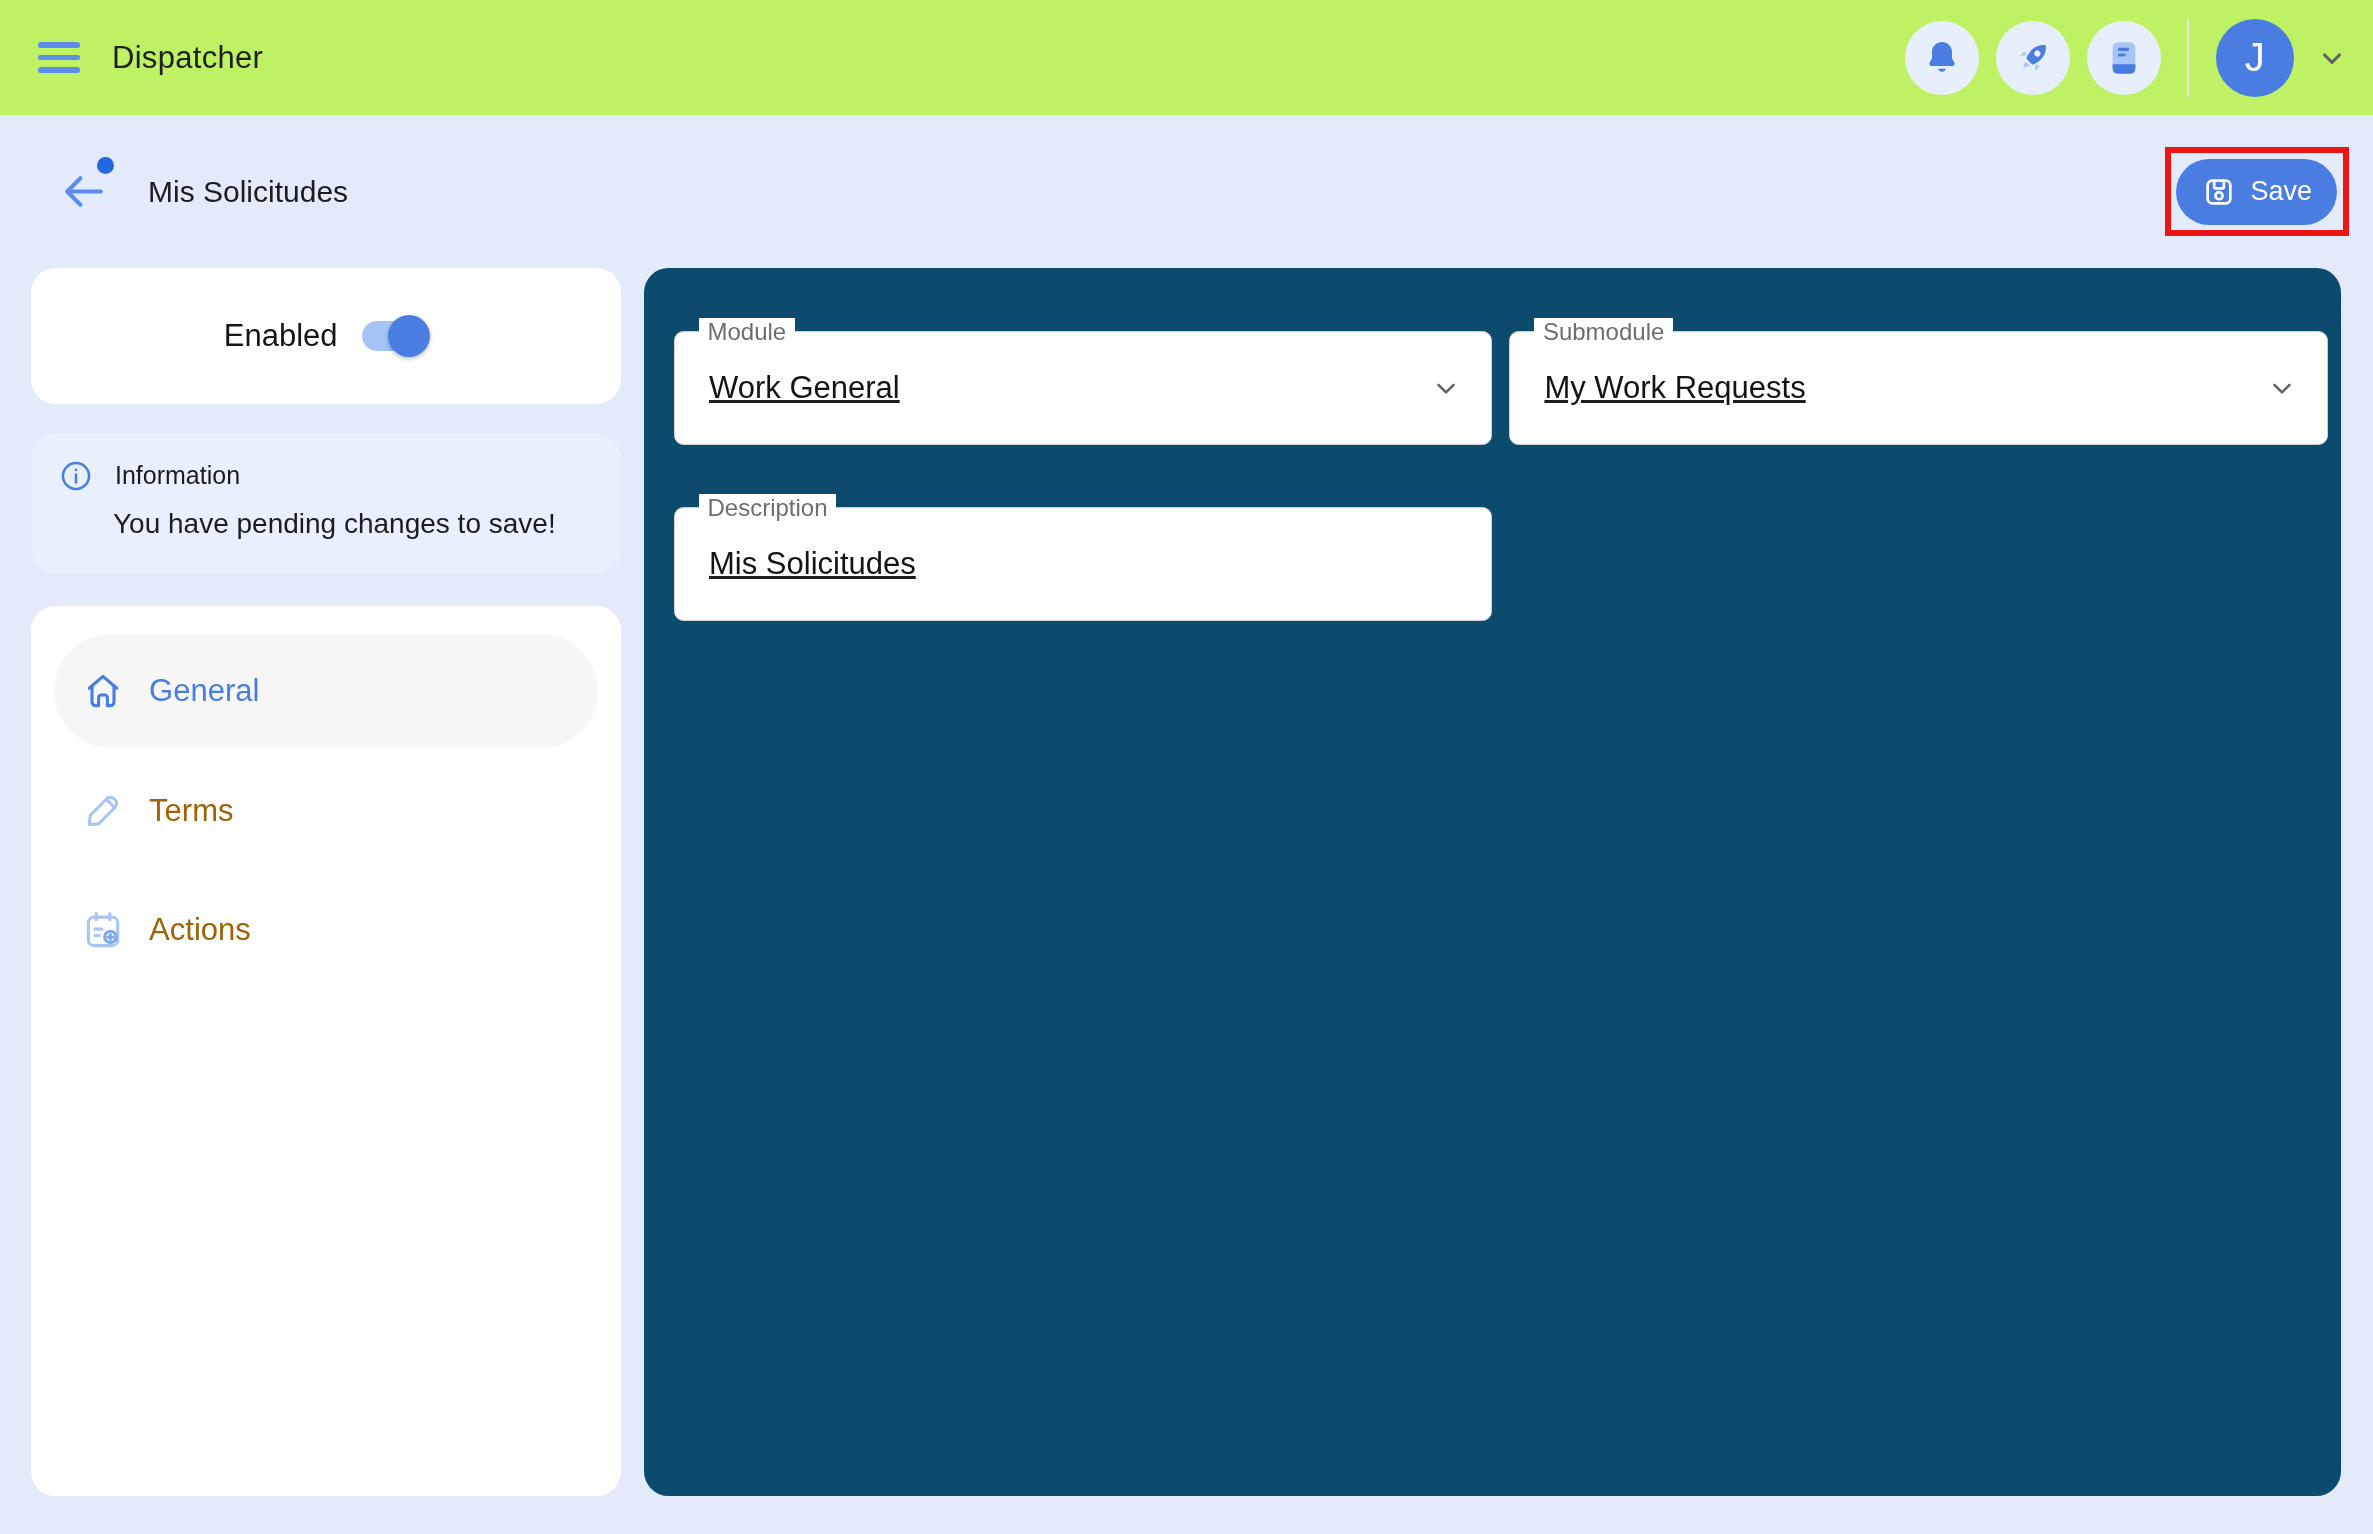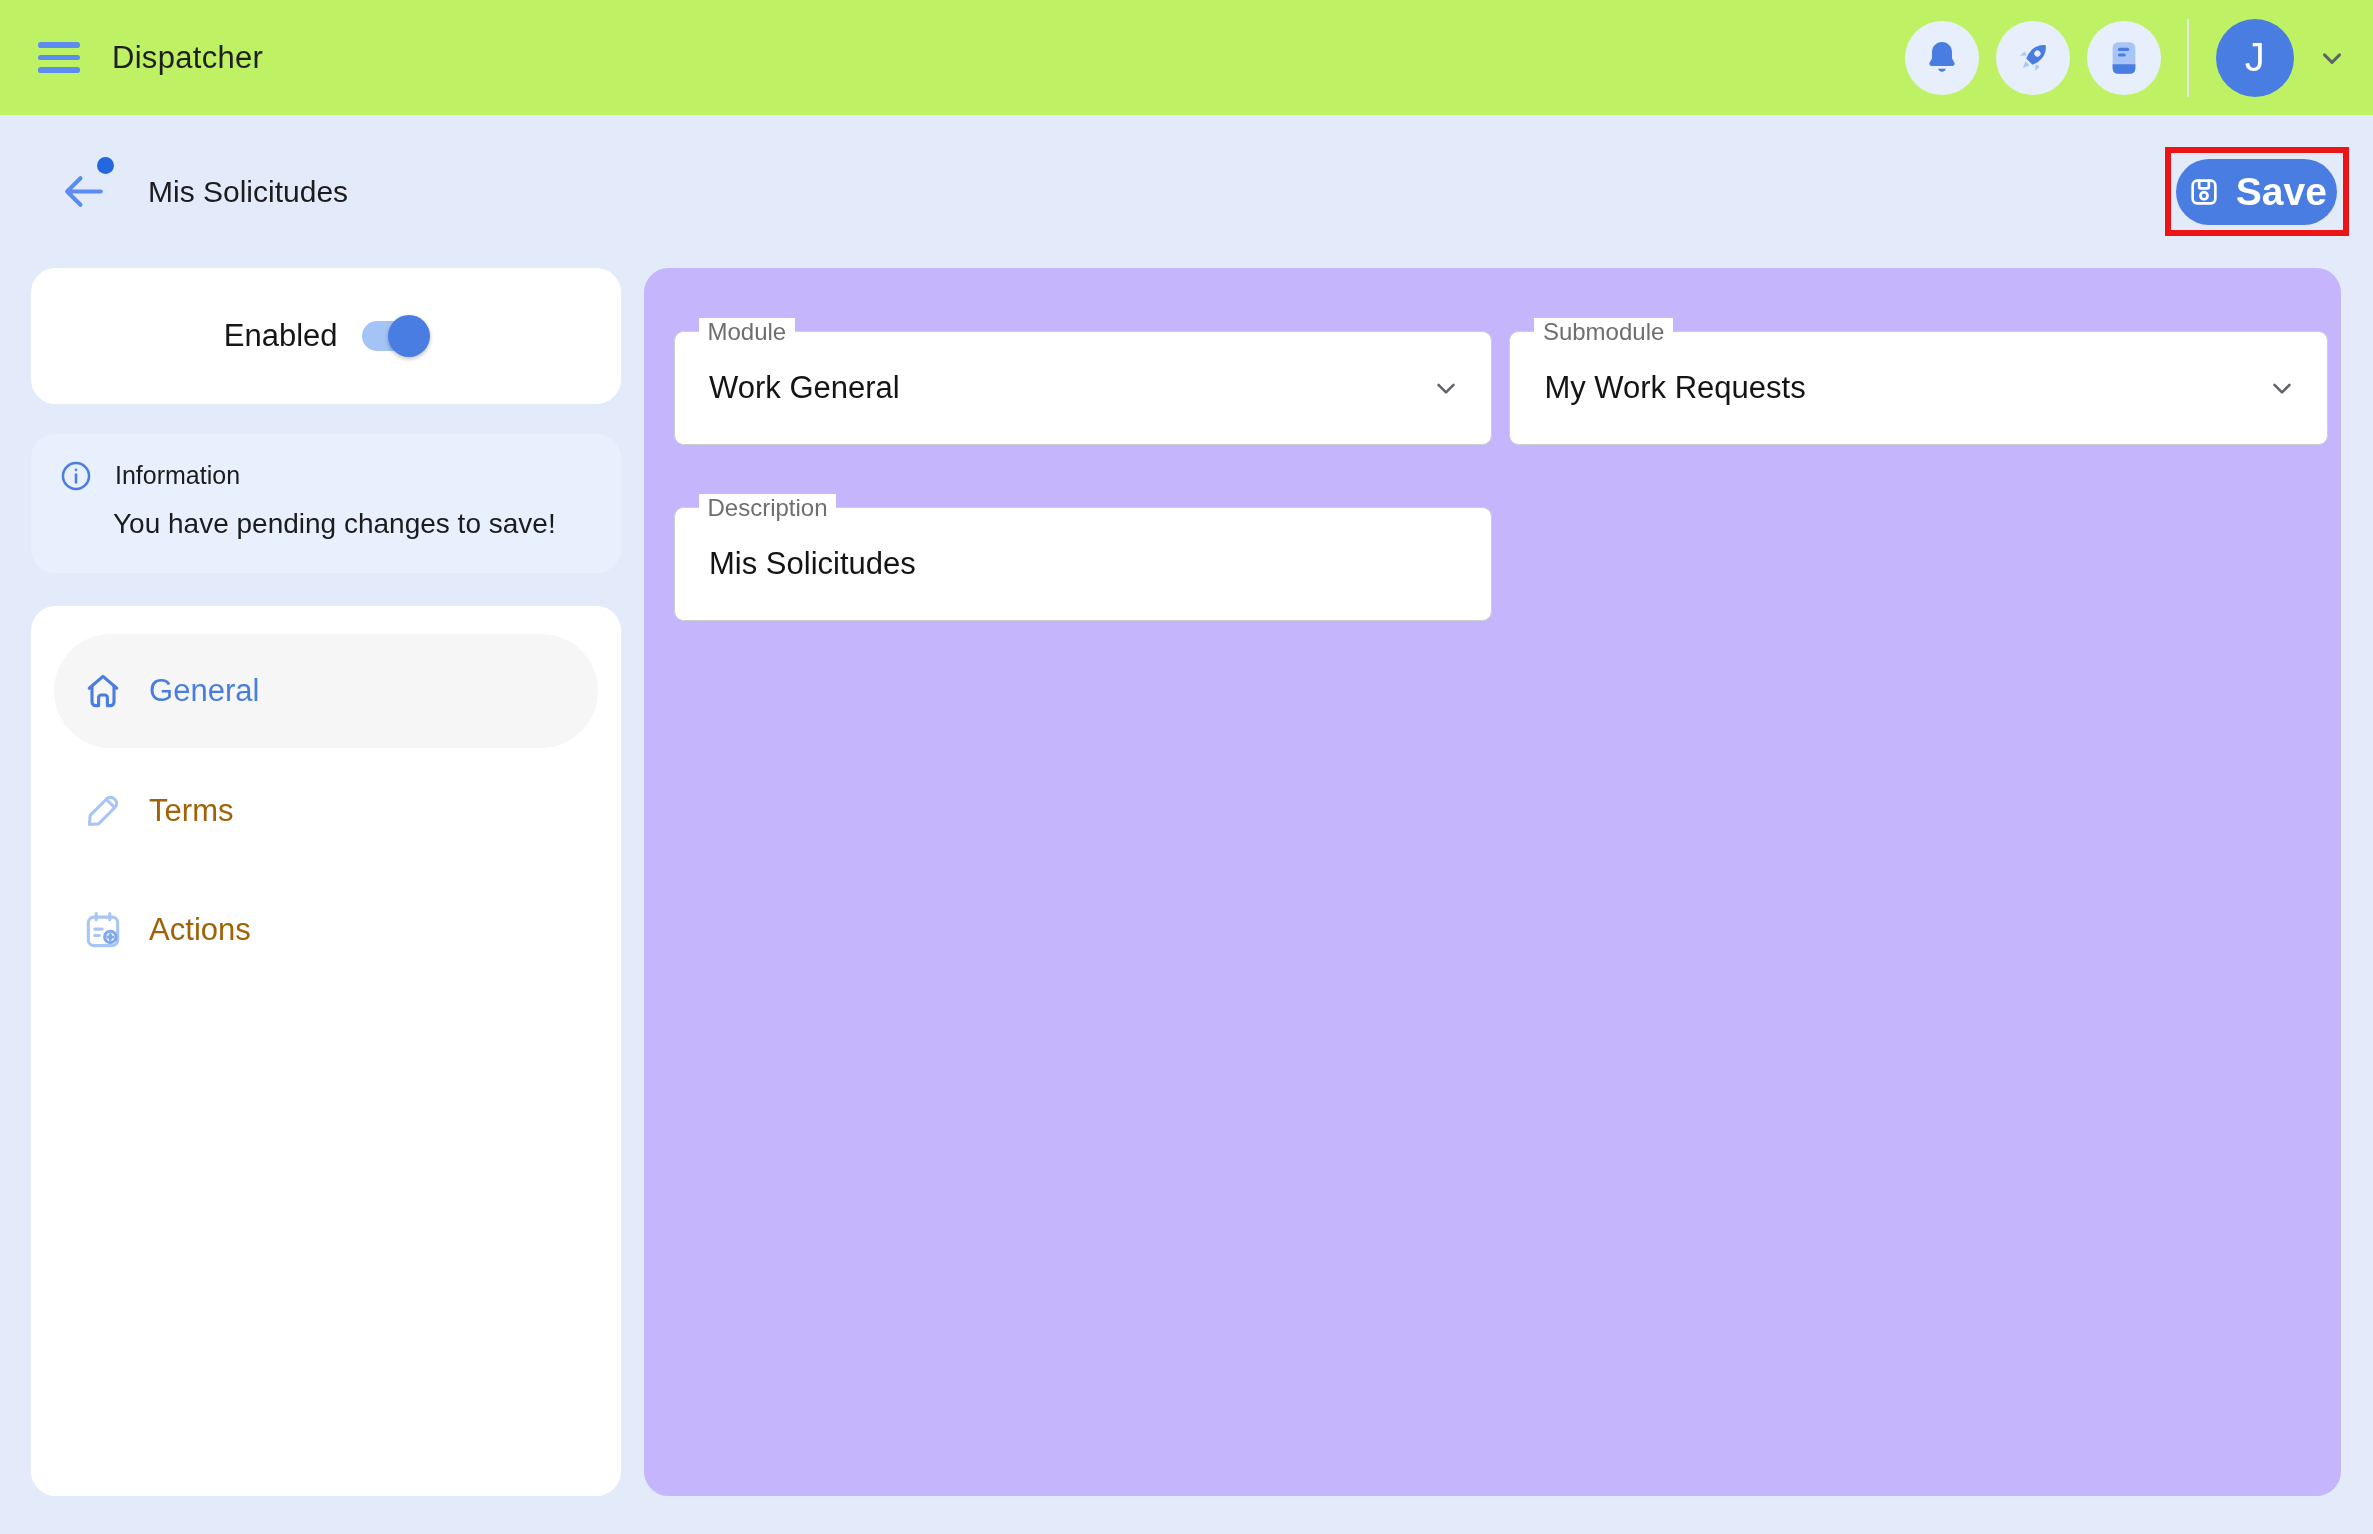--- a/index.html
+++ b/index.html
@@ -44,23 +44,23 @@
     width:17px; height:17px; border-radius:50%; background:#2468E0;
   }
   .page-title { font-size:30px; margin-left:38px; color:#1c1c1e; }
   .save-annotation {
     margin-left:auto;
     border:6.6px solid #EC1414; padding:5.7px;
     display:flex;
   }
   .save-btn {
     width:161px; height:66px; border-radius:33px; border:none;
-    background:#4A7DE2; color:#fff; font-size:39px;
+    background:#4A7DE2; color:#fff; font-size:27px;
     display:flex; align-items:center; justify-content:center; gap:15px;
-    cursor:pointer; font-family:inherit;font-weight:bold;
+    cursor:pointer; font-family:inherit;
   }
 
   
   .content {
     display:flex; gap:23px;
     padding:0 32px 0 31px;
     height:1228px;
   }
   .sidebar { width:590px; display:flex; flex-direction:column; }
   .card { background:#fff; border-radius:24.6px; }
@@ -87,24 +87,24 @@
   .nav-card {
     margin-top:33px; flex:1; padding:28px 23px; display:flex; flex-direction:column; gap:5.7px;
   }
   .nav-item {
     height:114px; border-radius:57px; display:flex; align-items:center;
     padding:0 26.5px; gap:24.6px; font-size:31px; color:#a16207; cursor:pointer;
   }
   .nav-item.active { background:#F6F6F6; color:#4A7DE2; }
 
   .main-card {
-    flex:1; background:#c4b5fd; border-radius:24.6px;
+    flex:1; background:#0c4a6e; border-radius:24.6px;
     padding:63px 13.2px 0 30px;
     display:grid; grid-template-columns:1fr 1fr;
-    column-gap:17px; row-gap:62px; align-content:start;
+    column-gap:17px; row-gap:62px; align-content:start;text-decoration:underline;
   }
   .field {
     position:relative; height:114px;
     border:0.9px solid #CFCFCF; border-radius:9.5px;
     display:flex; align-items:center; padding:0 85px 0 34px;
     background:#fff; cursor:pointer;
   }
   .field-label {
     position:absolute; top:-14px; left:24px;
     background:#fff; padding:0 8.5px;

